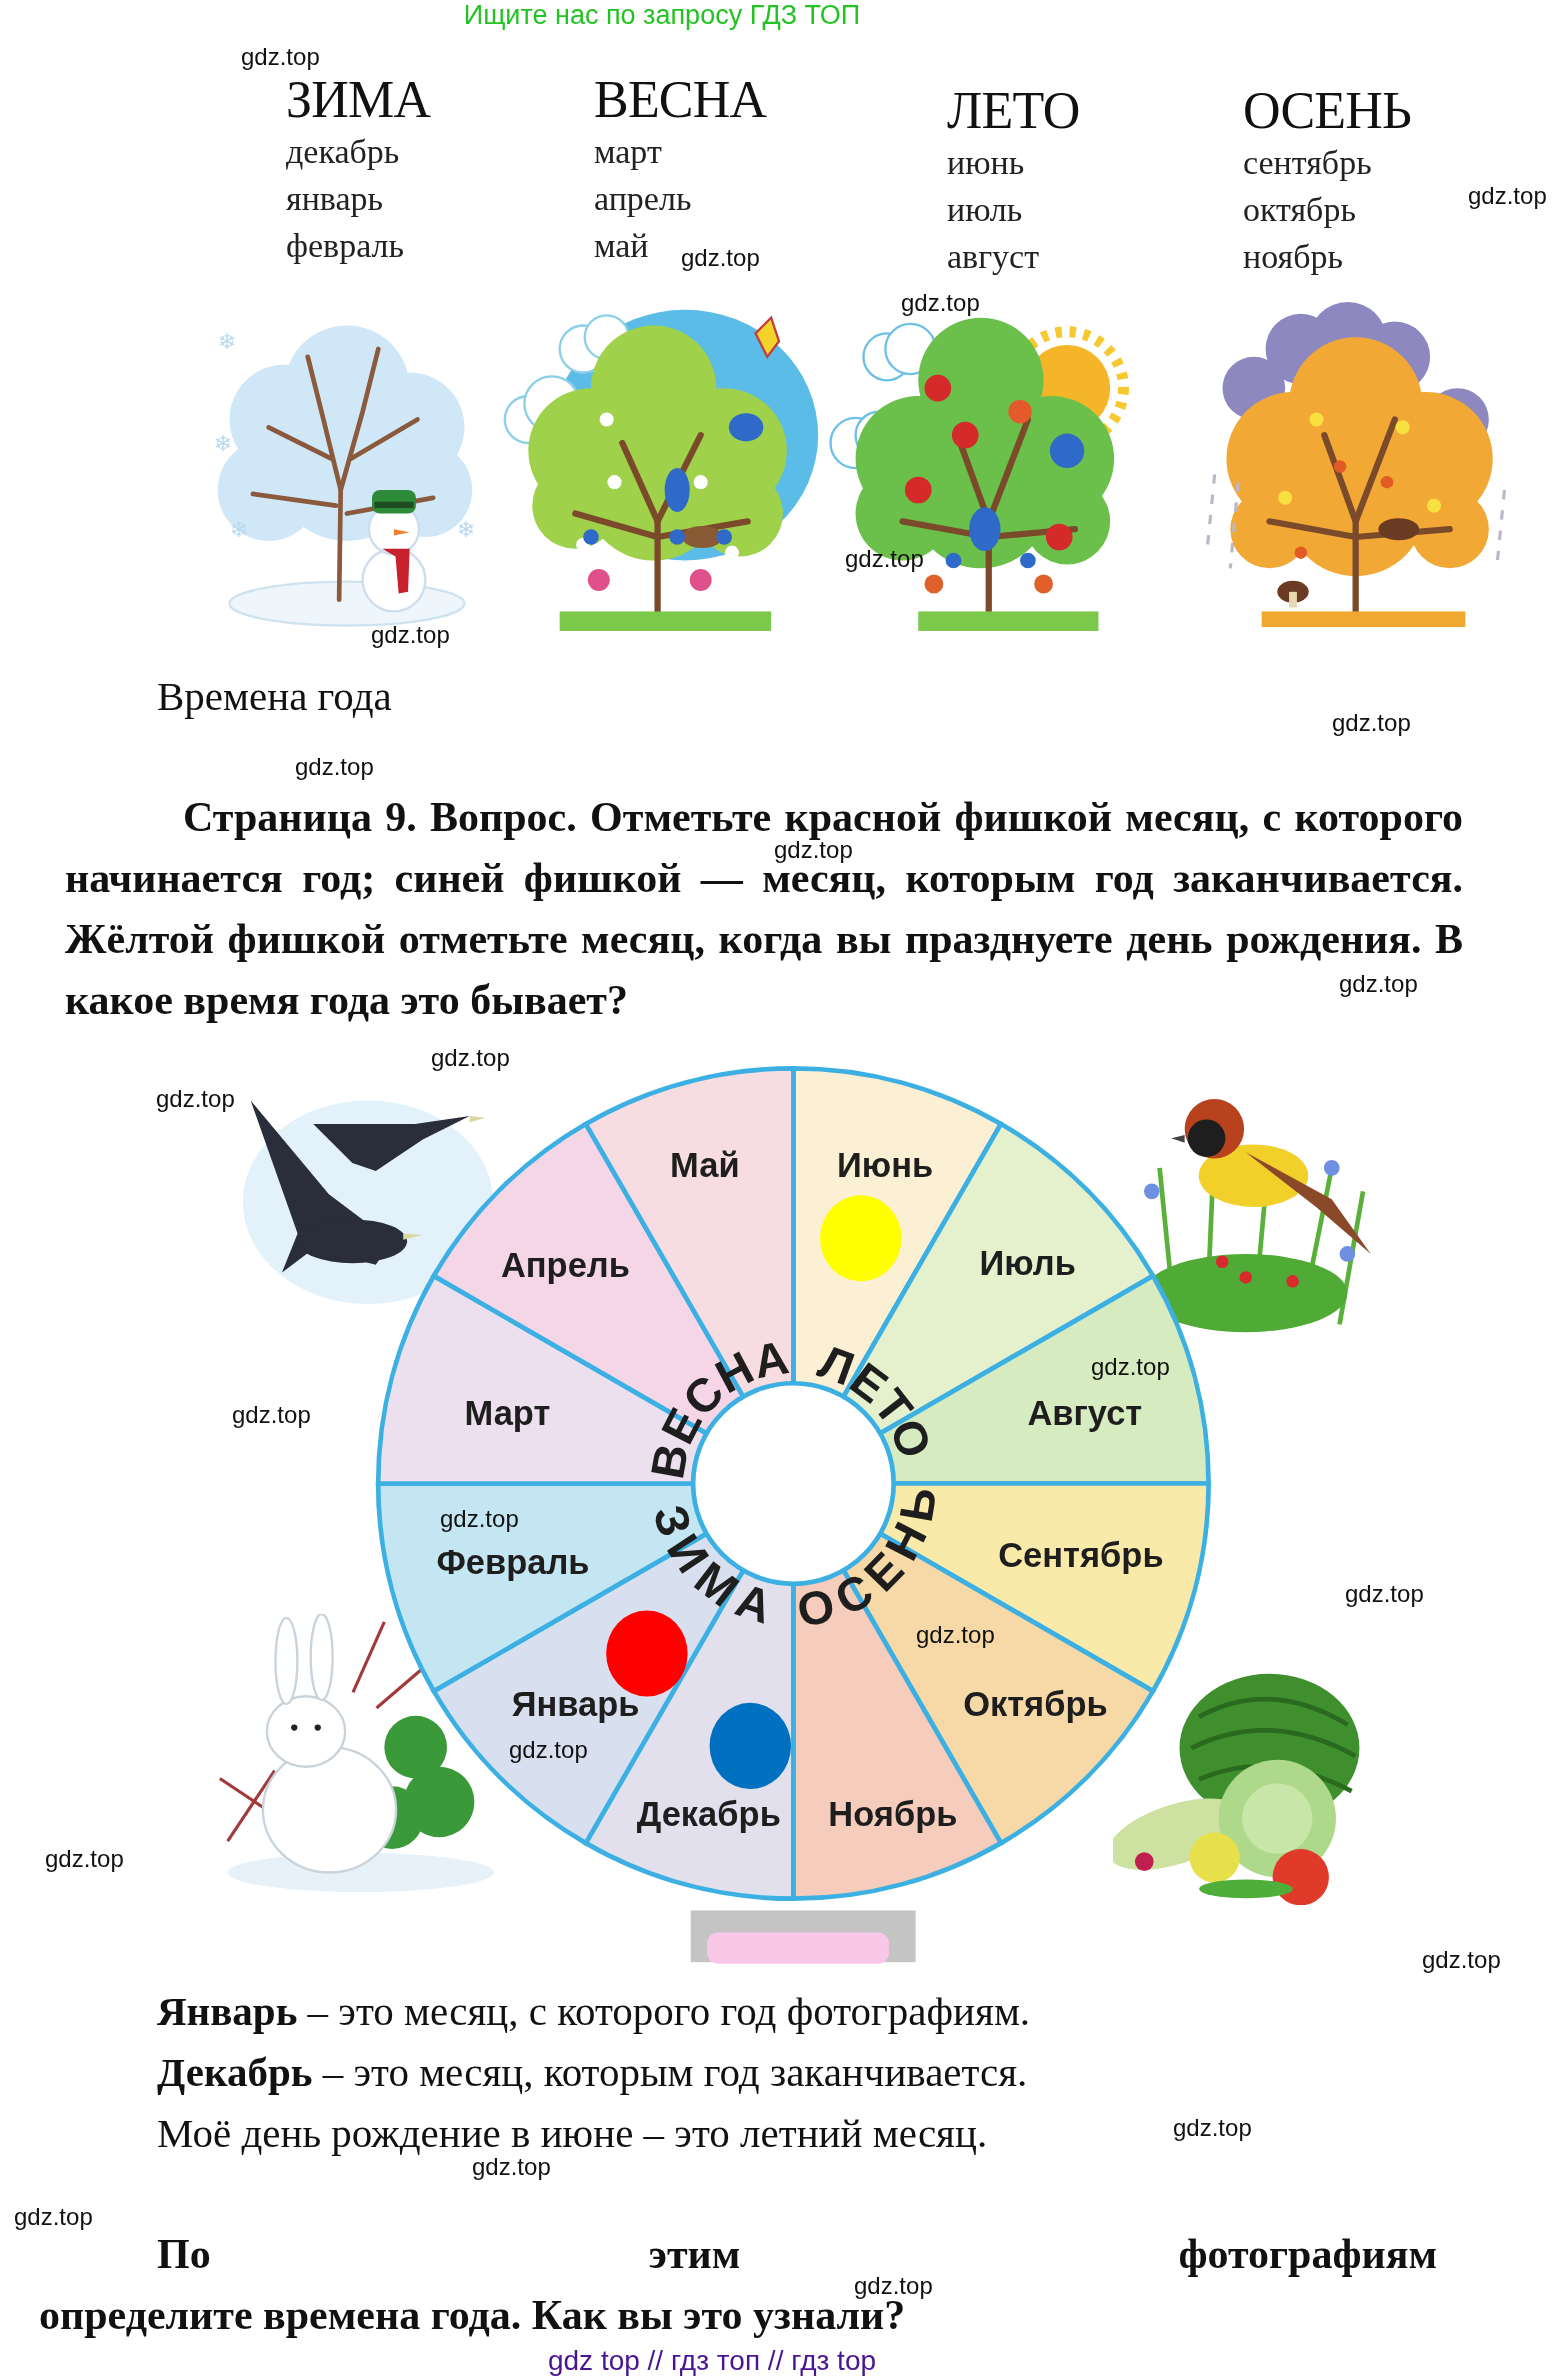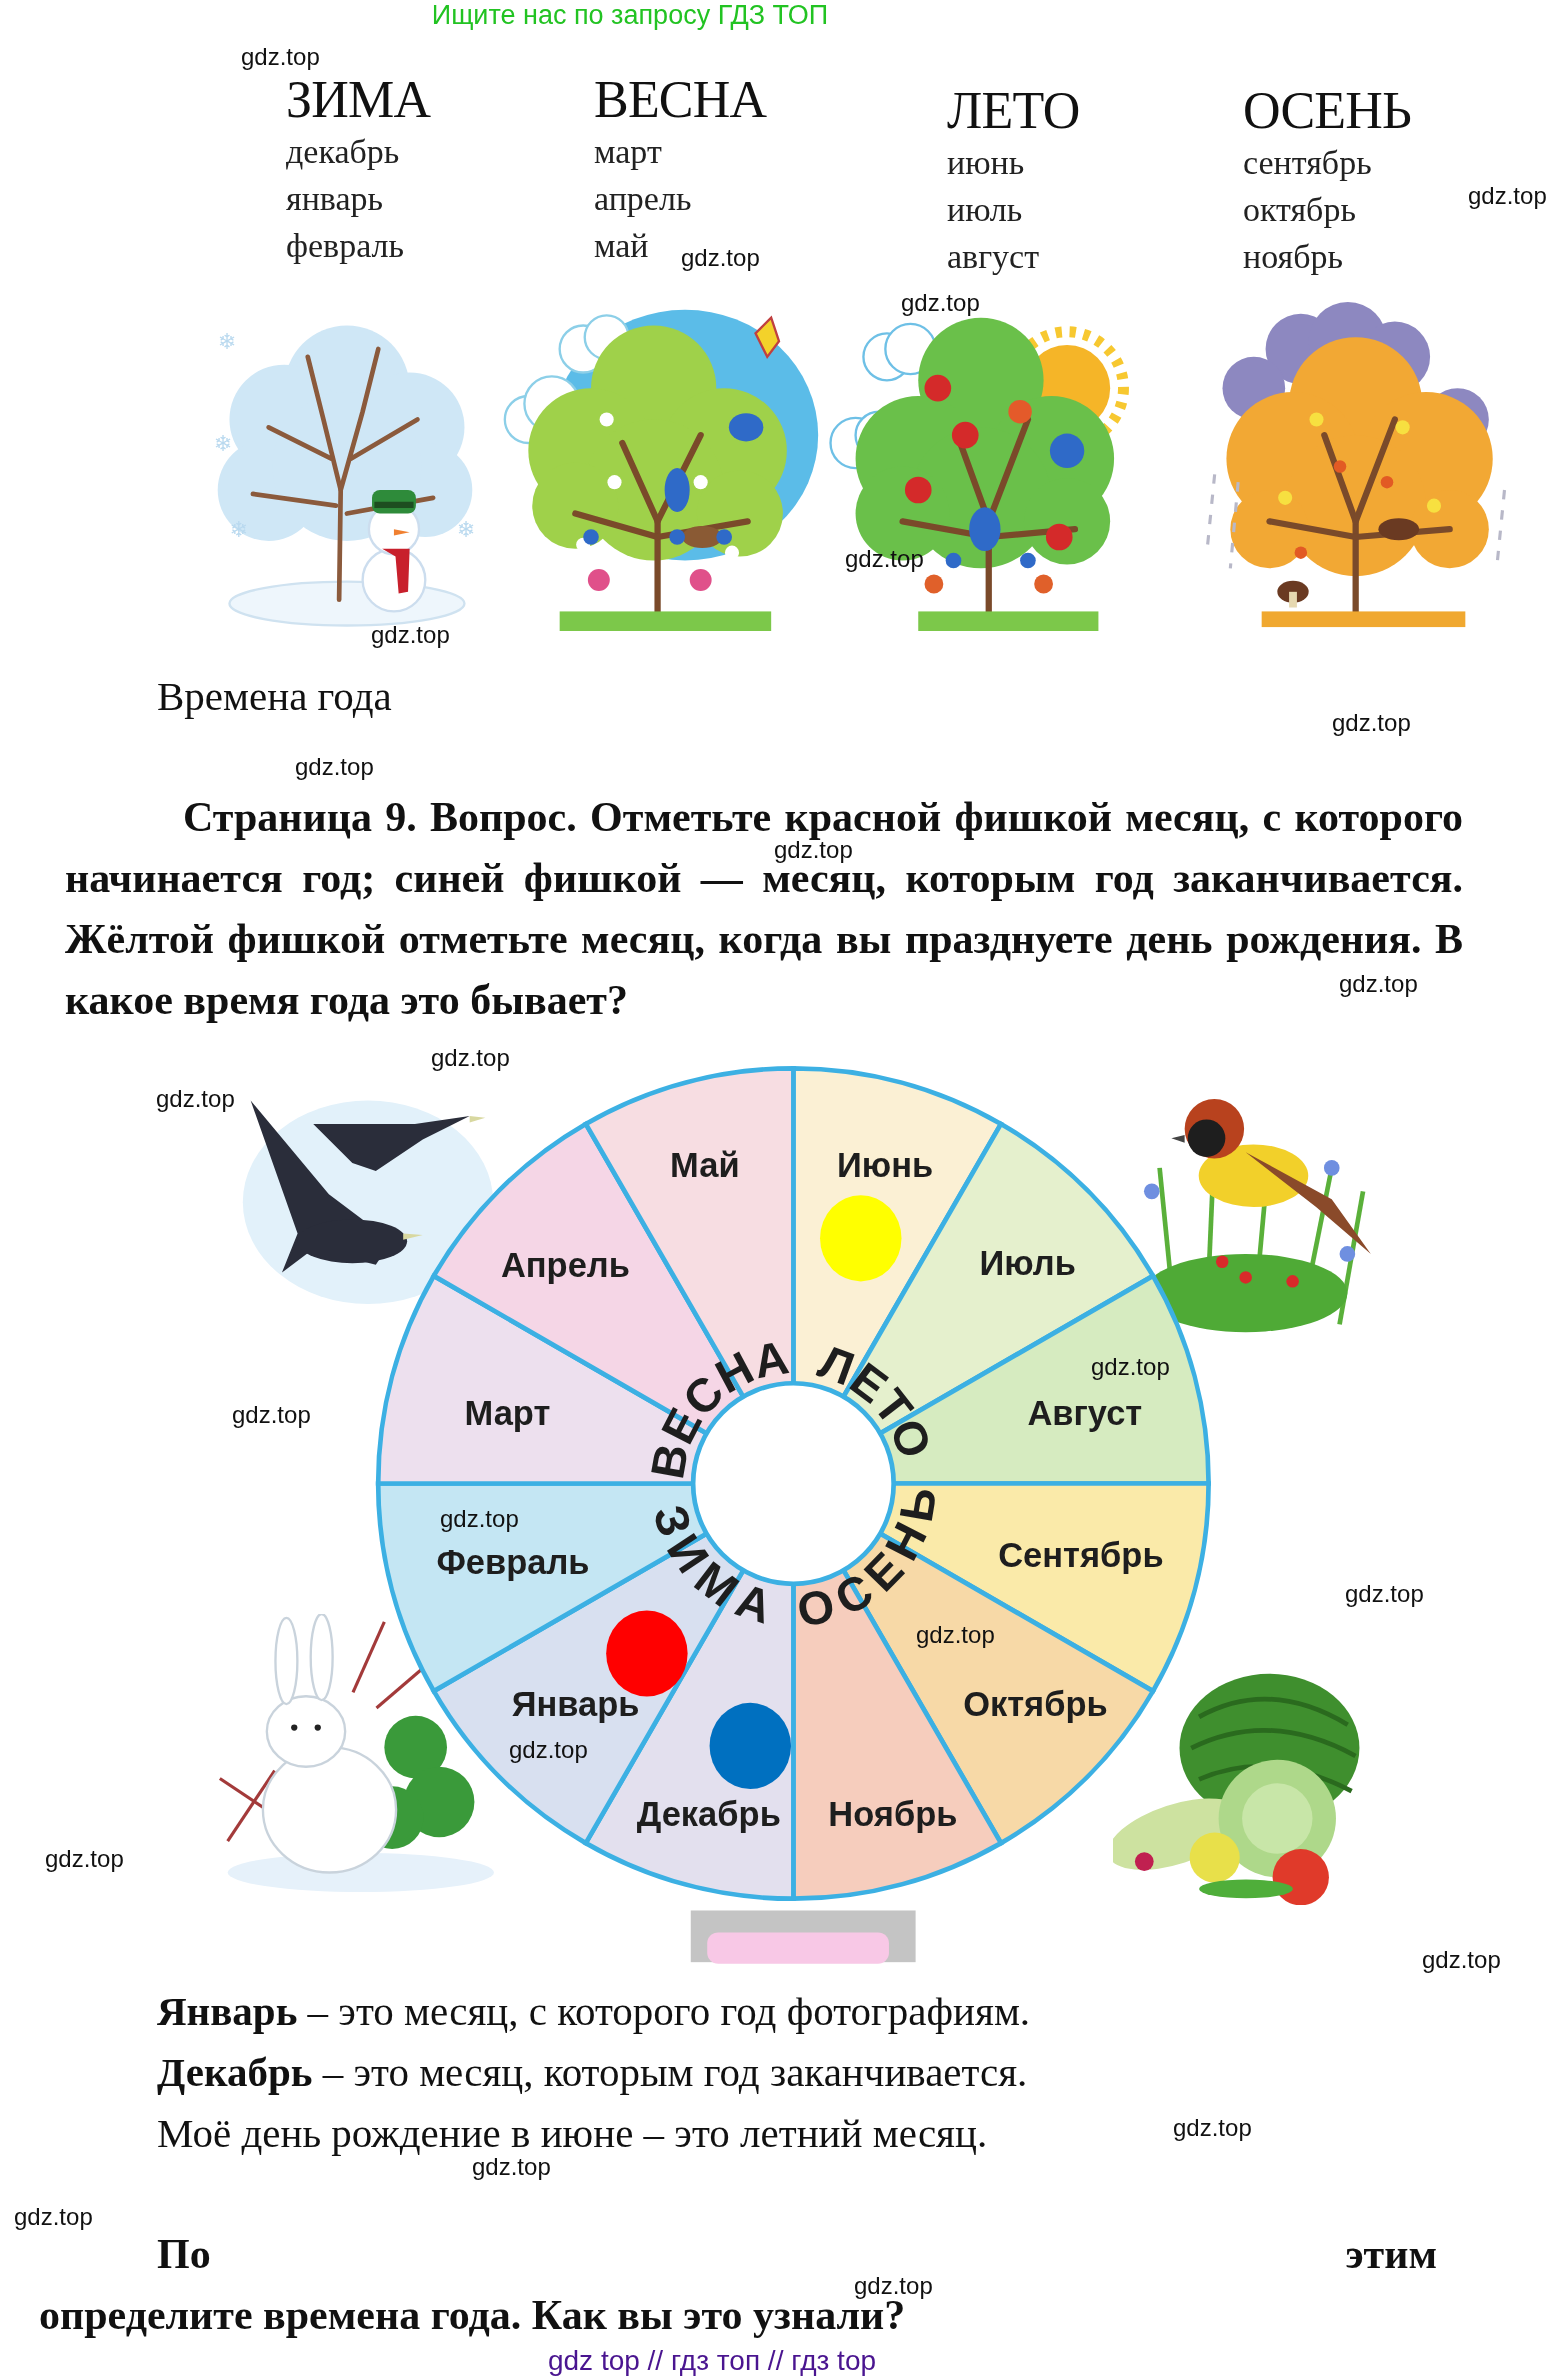--- a/index.html
+++ b/index.html
@@ -1,20 +1,20 @@
 <!DOCTYPE html>
 <html style="font-size:12.5px"><head>
 <meta charset="utf-8">
 <style>
   html, body { margin: 0; padding: 0; background: #ffffff; }
   body { width: 1564px; height: 2377px; position: relative; overflow: hidden;
          font-family: "Liberation Serif", serif; color: #111; }
   .abs { position: absolute; }
   .header-banner { top: 0; left: 0; width: 1260px; text-align: center;
-    font-family: "Liberation Sans", sans-serif; font-size: 27px; color: #22c322; line-height: 31px; }
+    font-family: "Liberation Sans", sans-serif; font-size: 27px; color: #22c322; line-height: 31px; padding-left: 32px; }
   .season-col { position: absolute; }
   .season-title { font-family: "Liberation Serif", serif; font-size: 52px; line-height: 56px; letter-spacing: -0.8px; color: #111; }
   .season-month { font-family: "Liberation Serif", serif; font-size: 34px; line-height: 47px; color: #222; }
   .tree-panel { position: absolute; top: 302px; height: 329px; }
   .caption { font-size: 41px; left: 157px; top: 672px; color: #111; }
   .question { left: 39px; width: 1398px; font-weight: bold; font-size: 42px; line-height: 61px; text-align: justify; text-align-last: left; }
   .question .indent { display: inline-block; width: 118px; }
   .answer-line { left: 157px; font-size: 41px; line-height: 47px; color: #111; }
   .answer-line b { font-weight: bold; }
   .wm { position: absolute; font-family: "Liberation Sans", sans-serif; font-size: 24px; color: #111; line-height: 27px; white-space: nowrap; }
@@ -370,20 +370,21 @@
   <b>Январь</b><span> – это месяц, с которого год фотографиям.</span>
 </div>
 <div class="abs answer-line" style="top:2049px;">
   <b>Декабрь</b><span> – это месяц, которым год заканчивается.</span>
 </div>
 <div class="abs answer-line" style="top:2110px;">Моё день рождение в июне – это летний месяц.</div>
 
 <div class="abs question" style="top:2224px; display:flex; justify-content:space-between; left:157px; width:1280px;">
   <span>По</span>
   <span>этим</span>
+  <span>фотографиям</span>
 </div>
 <div class="abs question" style="top:2285px;">определите времена года. Как вы это узнали?</div>
 
 <div class="abs footer">gdz top  //  гдз топ  //  гдз top</div>
 
 <div class="wm" style="left:241px; top:43px;">gdz.top</div>
 <div class="wm" style="left:681px; top:244px;">gdz.top</div>
 <div class="wm" style="left:1468px; top:182px;">gdz.top</div>
 <div class="wm" style="left:901px; top:289px;">gdz.top</div>
 <div class="wm" style="left:845px; top:545px;">gdz.top</div>

